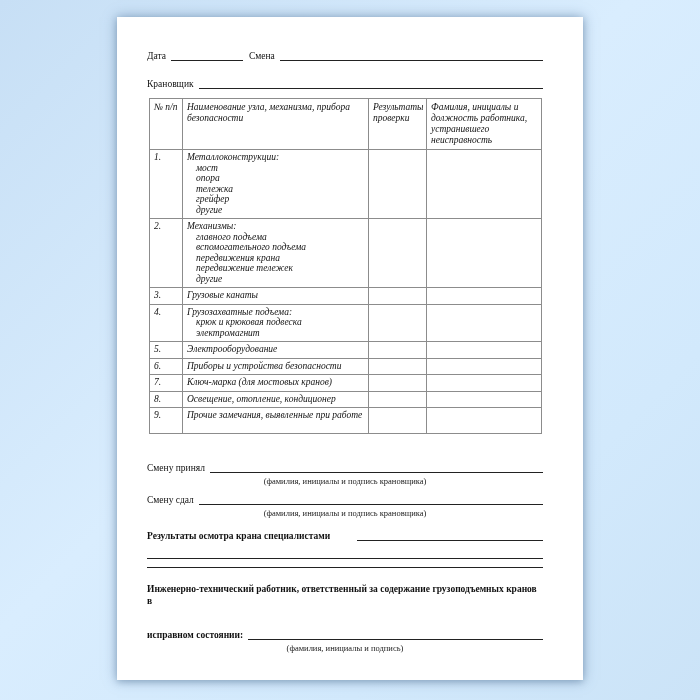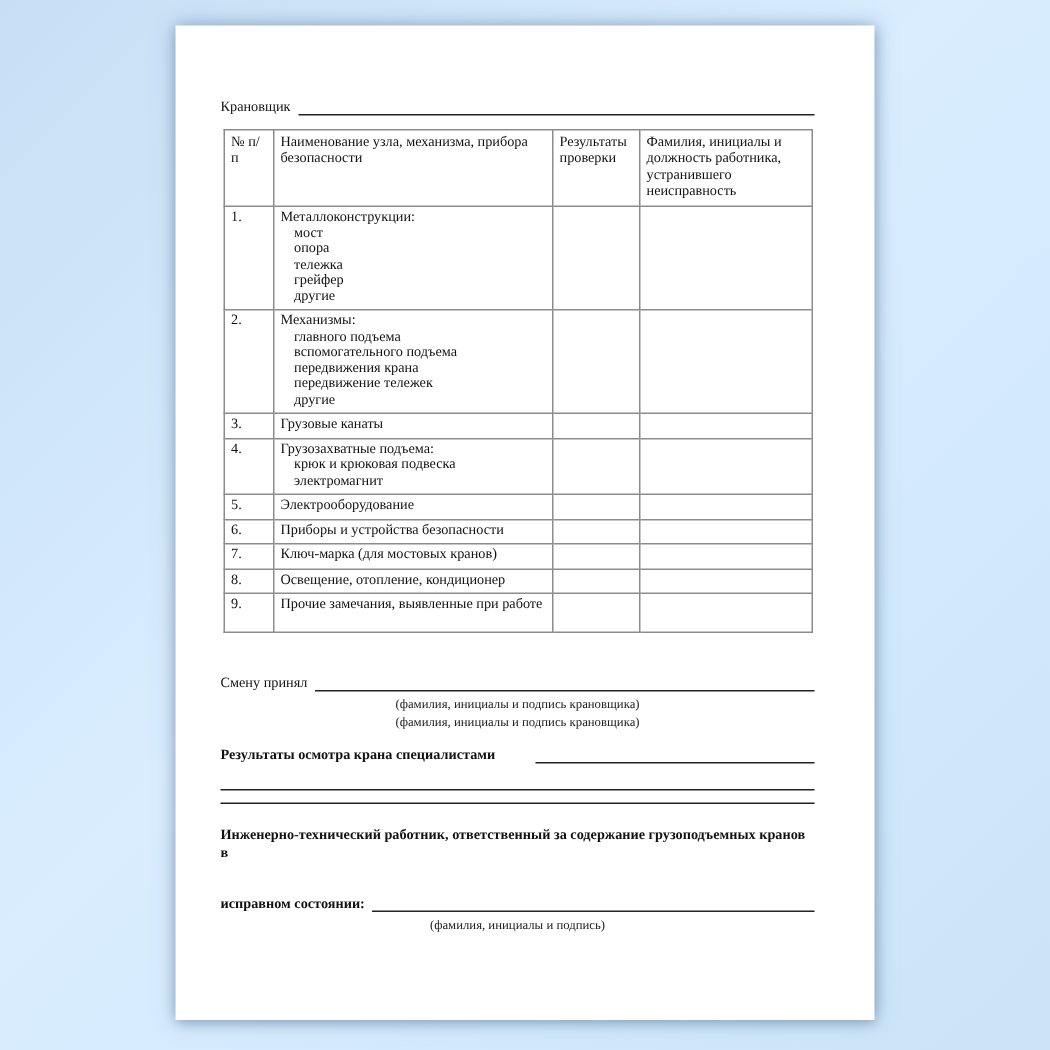--- a/index.html
+++ b/index.html
@@ -38,37 +38,44 @@
   table.insp col.c3{width:58px;}
   table.insp col.c4{width:115px;}
   table.insp th, table.insp td{
     border:1px solid #8c8c8c;
     vertical-align:top;text-align:left;
     font-weight:normal;
     padding:3px 4px 3px 4px;
     line-height:11px;
     font-size:9.5px;
     overflow:hidden;
+    font-style:italic;
   }
   table.insp td{line-height:10.5px;padding:2px 4px 3px 4px;}
   table.insp td .sub{padding-left:9px;}
   table.insp tr.last td{padding-bottom:12px;}
   .after-table{margin-top:28px;}
   .mt8{margin-top:8px;}
   .mt10{margin-top:22px;text-align:right;}
   .mt12{margin-top:12px;gap:22px;}
   .full-line{border-bottom:1px solid #222;height:8px;}
   .engineer-line1{margin-top:15px;line-height:12px;}
 </style>
 </head>
 <body>
 
 <div class="scene">
   <div class="paper">
 
+    <div class="line-row">
+      <span class="lbl">Дата</span>
+      <span class="fill w-date"></span>
+      <span class="lbl">Смена</span>
+      <span class="fill"></span>
+    </div>
 
     <div class="line-row section-gap">
       <span class="lbl">Крановщик</span>
       <span class="fill"></span>
     </div>
 
 
     <table class="insp">
       <colgroup>
           <col class="c1">
@@ -169,20 +176,24 @@
       </tr>
     </tbody>
       </table>
 
     <div class="line-row after-table">
       <span class="lbl">Смену принял</span>
       <span class="fill"></span>
     </div>
     <div class="caption">(фамилия, инициалы и подпись крановщика)</div>
 
+    <div class="line-row mt8">
+      <span class="lbl">Смену сдал</span>
+      <span class="fill"></span>
+    </div>
     <div class="caption">(фамилия, инициалы и подпись крановщика)</div>
 
     <div class="line-row mt12">
       <span class="lbl bold">Результаты осмотра крана специалистами</span>
       <span class="fill"></span>
     </div>
     <div class="full-line mt8"></div>
     <div class="full-line"></div>
 
     <div class="bold engineer-line1">Инженерно-технический работник, ответственный за содержание грузоподъемных кранов в</div>

